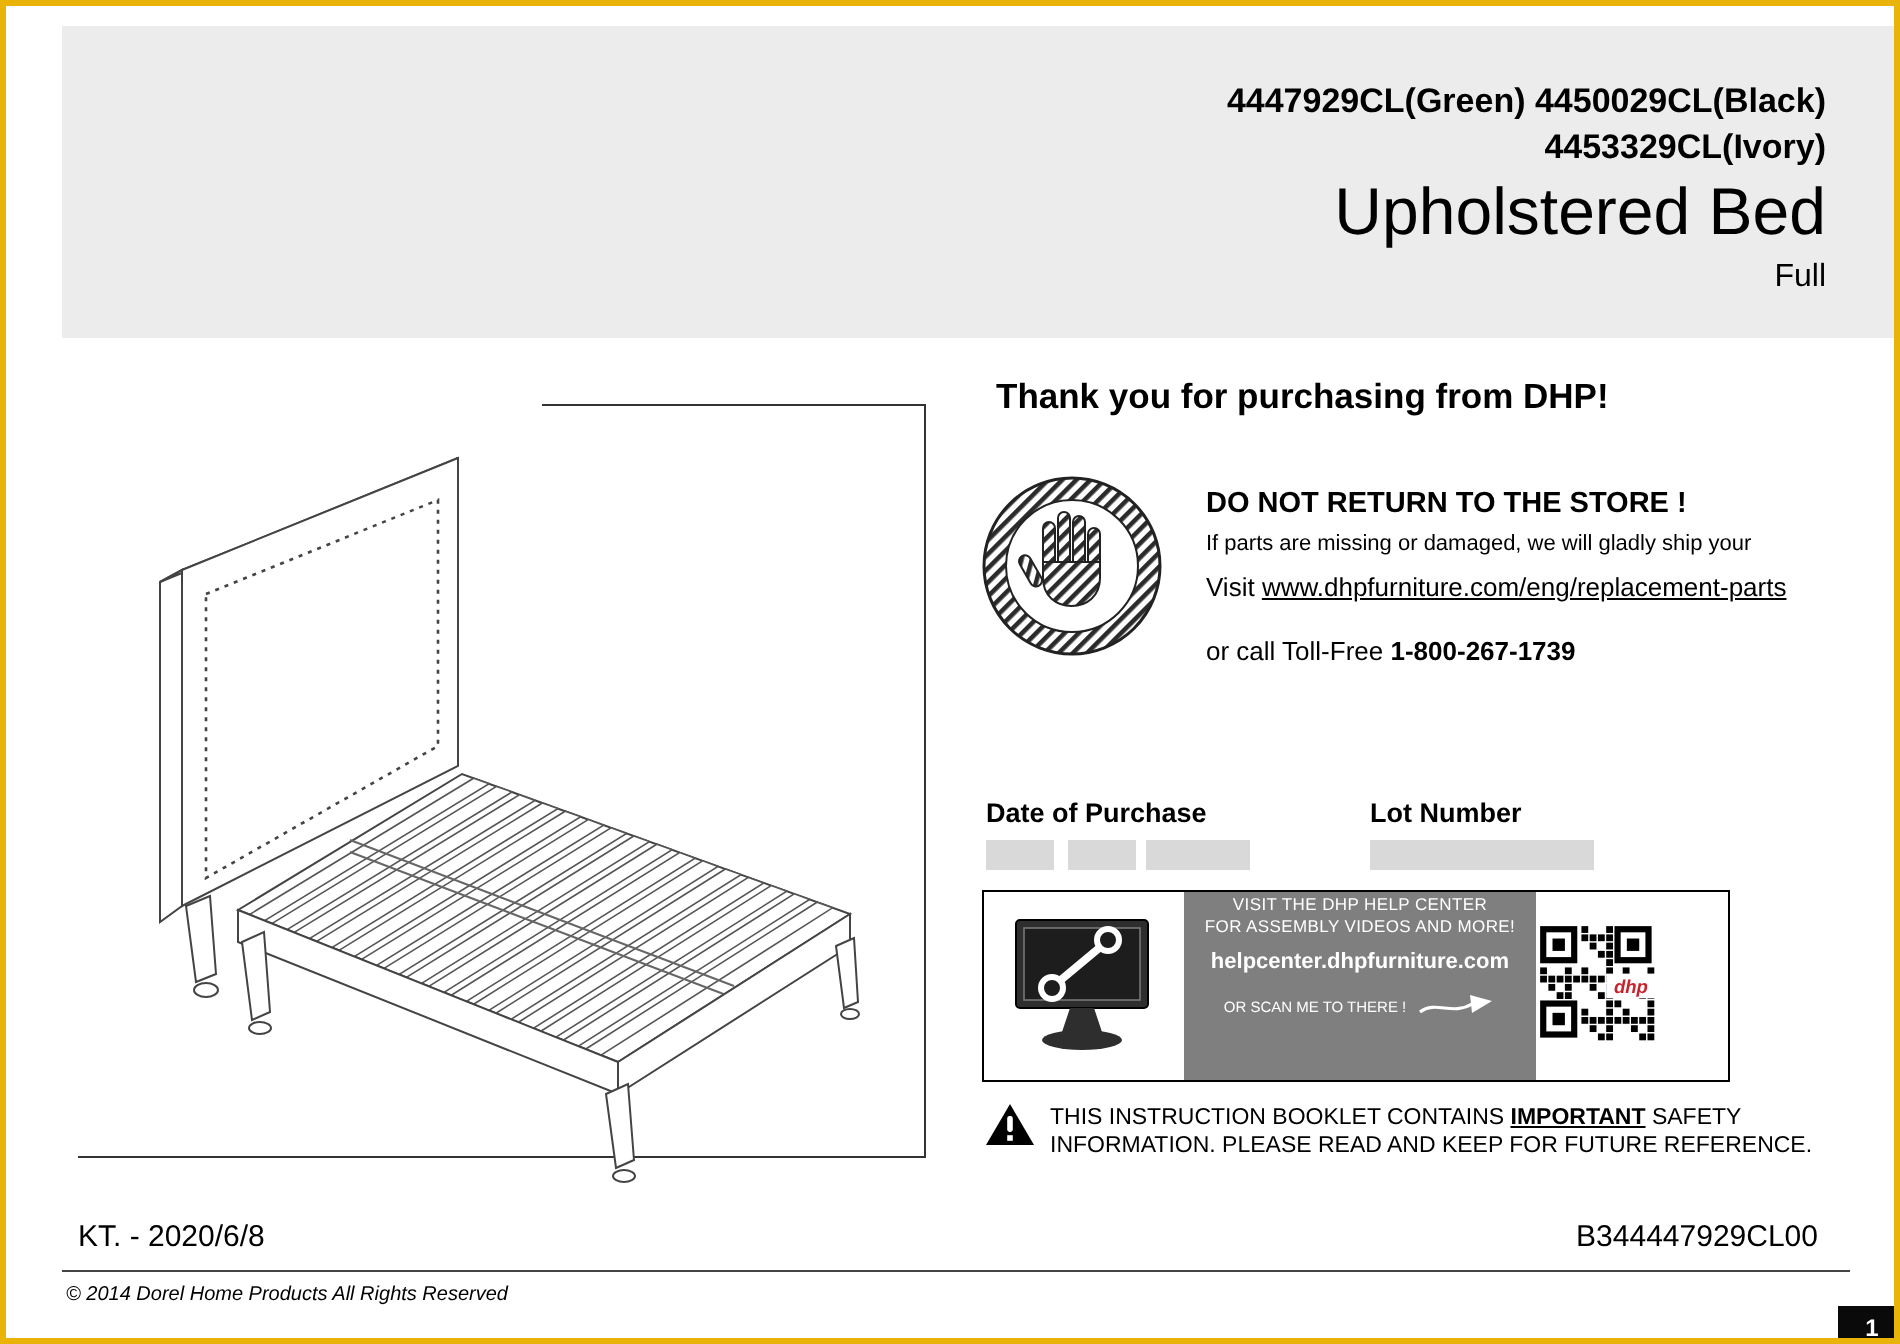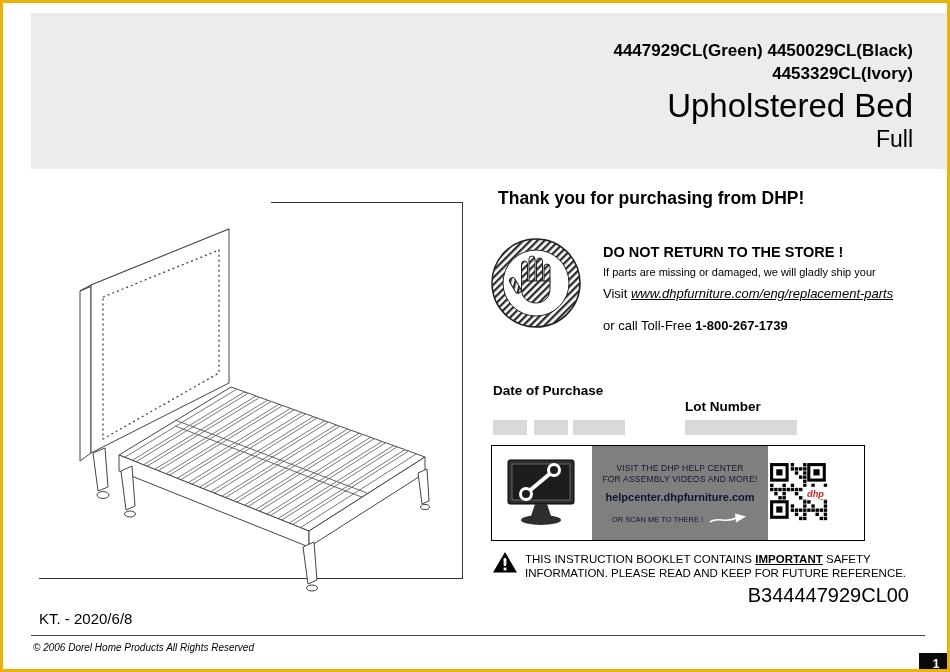--- a/index.html
+++ b/index.html
@@ -3,47 +3,47 @@
 <meta charset="utf-8">
 <style>
   html,body{margin:0;padding:0;background:#fff;}
   .page{position:relative;width:950px;height:672px;background:#fff;overflow:hidden;
         font-family:"Liberation Sans", sans-serif;color:#000;border:3px solid #eab308;box-sizing:border-box;}
   .abs{position:absolute;}
   .header-band{left:28px;top:10px;width:920px;height:156px;background:#ececec;
                text-align:right;padding:26px 38px 0 0;box-sizing:border-box;}
   .models{font-size:17px;font-weight:bold;line-height:23px;}
   .title{font-size:33px;line-height:40px;margin-top:1px;}
-  .subtitle{font-size:23px;line-height:26px;}
+  .subtitle{font-size:16px;line-height:26px;}
   .weight-row{left:36px;top:183px;font-size:14px;white-space:nowrap;}
   .weight-row .lbl{margin-right:7px;}
   .hline{background:#333;height:1px;}
   .vline{background:#333;width:1px;}
   .thanks{left:495px;top:185px;font-size:17.5px;font-weight:bold;}
   .nr-block{left:600px;top:241px;width:318px;}
   .nr-title{font-size:14.5px;font-weight:bold;margin-bottom:5px;}
   .nr-body{font-size:11px;line-height:14px;}
   .nr-visit{font-size:13px;margin-top:7px;}
-  .url{font-style:italic;text-decoration:underline;margin-top:16px;}
+  .url{text-decoration:underline;margin-top:16px;}
   .nr-call{font-size:13px;margin-top:17px;}
   .phone{font-weight:bold;}
   .field-label{font-size:13.5px;font-weight:bold;}
   .fbox{background:#d9d9d9;height:15px;}
   .banner{left:488px;top:442px;width:374px;height:96px;border:1.5px solid #000;
           display:flex;box-sizing:border-box;background:#fff;}
   .banner-left{width:100px;display:flex;align-items:center;justify-content:center;}
-  .banner-mid{flex:1;background:#7f7f7f;color:#0f172a;text-align:center;padding:17px 6px 6px;box-sizing:border-box;}
+  .banner-mid{flex:1;background:#7f7f7f;color:#ffffff;text-align:center;padding:1px 6px 6px;box-sizing:border-box;}
   .bm1{font-size:8.5px;line-height:11px;letter-spacing:.2px;}
   .bm-url{font-size:11px;font-weight:bold;margin-top:6px;}
   .bm-scan{font-size:7.5px;margin-top:9px;display:flex;align-items:center;justify-content:center;gap:5px;}
   .banner-right{width:96px;display:flex;align-items:center;justify-content:flex-start;}
   .warn-text{left:522px;top:549px;width:390px;font-size:11.5px;line-height:14px;}
   .warn-bold{font-weight:bold;text-decoration:underline;}
   .kt{left:36px;top:607px;font-size:15px;}
-  .code{right:38px;top:581px;font-size:20px;}
+  .code{right:38px;top:607px;font-size:15px;}
   .copyright{left:30px;top:639px;font-size:10px;font-style:italic;}
   .pagebox{left:916px;top:650px;width:34px;height:22px;background:#0a0a0a;color:#fff;
            display:flex;align-items:center;justify-content:center;font-size:12px;font-weight:bold;}
 </style>
 </head>
 <body>
 
 <div class="page">
 
   <div class="abs header-band">
@@ -135,21 +135,21 @@
     <div class="nr-title">DO NOT RETURN TO THE STORE !</div>
     <div class="nr-body">If parts are missing or damaged, we will gladly ship your</div>
     <div class="nr-visit">
       <span>Visit </span><span class="url">www.dhpfurniture.com/eng/replacement-parts</span>
     </div>
     <div class="nr-call">
       <span>or call Toll-Free </span><span class="phone">1-800-267-1739</span>
     </div>
   </div>
 
-  <div class="abs field-label" style="left:490px;top:380px;">Date of Purchase</div>
+  <div class="abs field-label" style="left:490px;top:396px;">Date of Purchase</div>
   <div class="abs field-label" style="left:682px;top:396px;">Lot Number</div>
   <div class="abs fbox" style="left:490px;top:417px;width:34px;"></div>
   <div class="abs fbox" style="left:531px;top:417px;width:34px;"></div>
   <div class="abs fbox" style="left:570px;top:417px;width:52px;"></div>
   <div class="abs fbox" style="left:682px;top:417px;width:112px;"></div>
 
   <div class="abs banner">
     <div class="banner-left">
       <svg width="84" height="78" viewBox="0 0 84 78">
         <rect x="8" y="6" width="66" height="44" rx="2" fill="#2e2e2e" stroke="#000"></rect>
@@ -265,18 +265,18 @@
     <rect x="11.6" y="16.6" width="2.8" height="2.8" fill="#fff"></rect>
   </svg>
   <div class="abs warn-text">
     <div><span>THIS INSTRUCTION BOOKLET CONTAINS </span><span class="warn-bold">IMPORTANT</span><span> SAFETY</span></div>
     <div>INFORMATION. PLEASE READ AND KEEP FOR FUTURE REFERENCE.</div>
   </div>
 
   <div class="abs kt">KT. - 2020/6/8</div>
   <div class="abs code">B344447929CL00</div>
   <div class="abs hline" style="left:28px;top:632px;width:894px;background:#444;"></div>
-  <div class="abs copyright">© 2006 Dorel Home Products All Rights Reserved</div>
+  <div class="abs copyright">© 2014 Dorel Home Products All Rights Reserved</div>
   <div class="abs pagebox">
     <span>1</span>
   </div>
 
 </div>
 
 </body></html>

